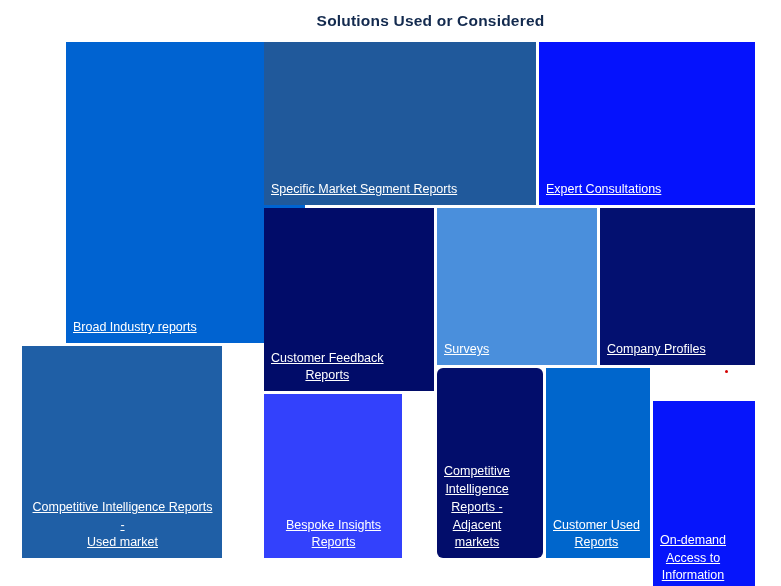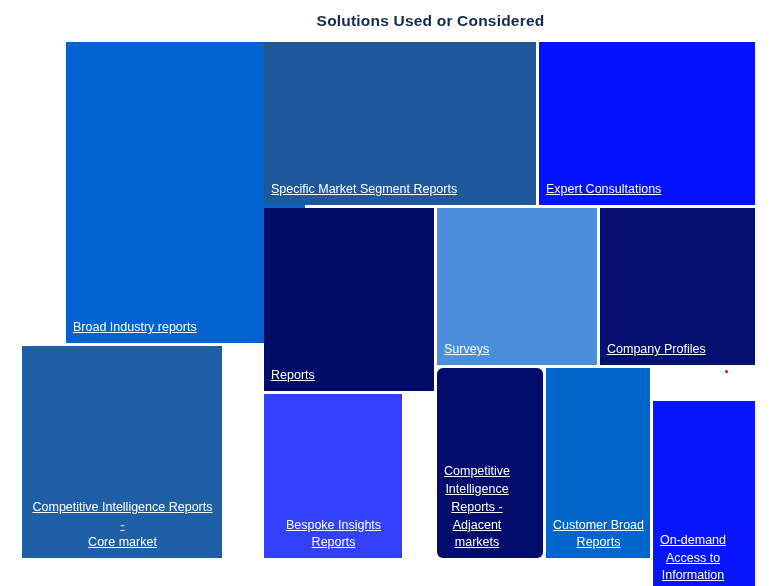--- a/index.html
+++ b/index.html
@@ -64,56 +64,57 @@
         <div>Specific Market Segment Reports</div>
       </div>
     </div>
     <div class="tile" title="Expert Consultations" style="left: 539px; top: 42px; width: 216px; height: 163px; background: rgb(5, 18, 253); color: rgb(255, 255, 255);">
       <div class="tile-label">
         <div>Expert Consultations</div>
       </div>
     </div>
     <div class="tile" title="Customer Feedback Reports" style="left: 264px; top: 208px; width: 170px; height: 183px; background: rgb(1, 12, 105); color: rgb(255, 255, 255);">
       <div class="tile-label">
+        <div>Customer Feedback</div>
         <div>Reports</div>
       </div>
     </div>
     <div class="tile" title="Surveys" style="left: 437px; top: 208px; width: 160px; height: 157px; background: rgb(74, 143, 220); color: rgb(255, 255, 255);">
       <div class="tile-label">
         <div>Surveys</div>
       </div>
     </div>
     <div class="tile" title="Company Profiles" style="left: 600px; top: 208px; width: 155px; height: 157px; background: rgb(3, 16, 112); color: rgb(255, 255, 255);">
       <div class="tile-label">
         <div>Company Profiles</div>
       </div>
     </div>
     <div class="tile" title="Competitive Intelligence Reports - Core market" style="left: 22px; top: 346px; width: 200px; height: 212px; background: rgb(31, 95, 166); color: rgb(255, 255, 255);">
       <div class="tile-label">
         <div>Competitive Intelligence Reports -</div>
-        <div>Core market</div>
+        <div>Used market</div>
       </div>
     </div>
     <div class="tile" title="Bespoke Insights Reports" style="left: 264px; top: 394px; width: 138px; height: 164px; background: rgb(51, 65, 252); color: rgb(255, 255, 255);">
       <div class="tile-label">
         <div>Bespoke Insights Reports</div>
       </div>
     </div>
     <div class="tile" title="Competitive Intelligence Reports - Adjacent markets" style="left: 437px; top: 368px; width: 106px; height: 190px; background: rgb(2, 13, 107); color: rgb(255, 255, 255); border-radius: 6px;">
       <div class="tile-label">
         <div>Competitive</div>
         <div>Intelligence</div>
         <div>Reports -</div>
         <div>Adjacent</div>
         <div>markets</div>
       </div>
     </div>
     <div class="tile" title="Customer KPCs Reports" style="left: 546px; top: 368px; width: 104px; height: 190px; background: rgb(0, 102, 204); color: rgb(255, 255, 255);">
       <div class="tile-label">
-        <div>Customer Broad</div>
+        <div>Customer Used</div>
         <div>Reports</div>
       </div>
     </div>
     <div class="tile" title="On-demand Access to Information" style="left: 653px; top: 368px; width: 102px; height: 190px; background: rgb(6, 21, 251); color: rgb(255, 255, 255); margin-top: 33px;">
       <div class="tile-label">
         <div>On-demand</div>
         <div>Access to</div>
         <div>Information</div>
       </div>
     </div>

